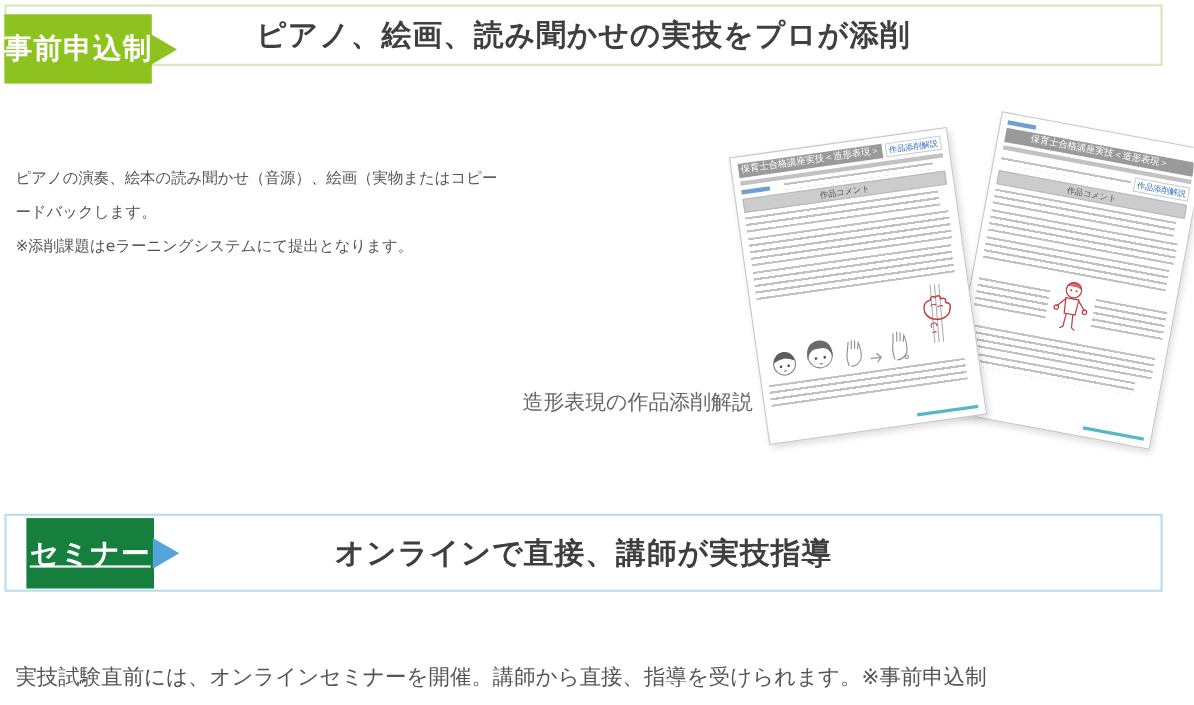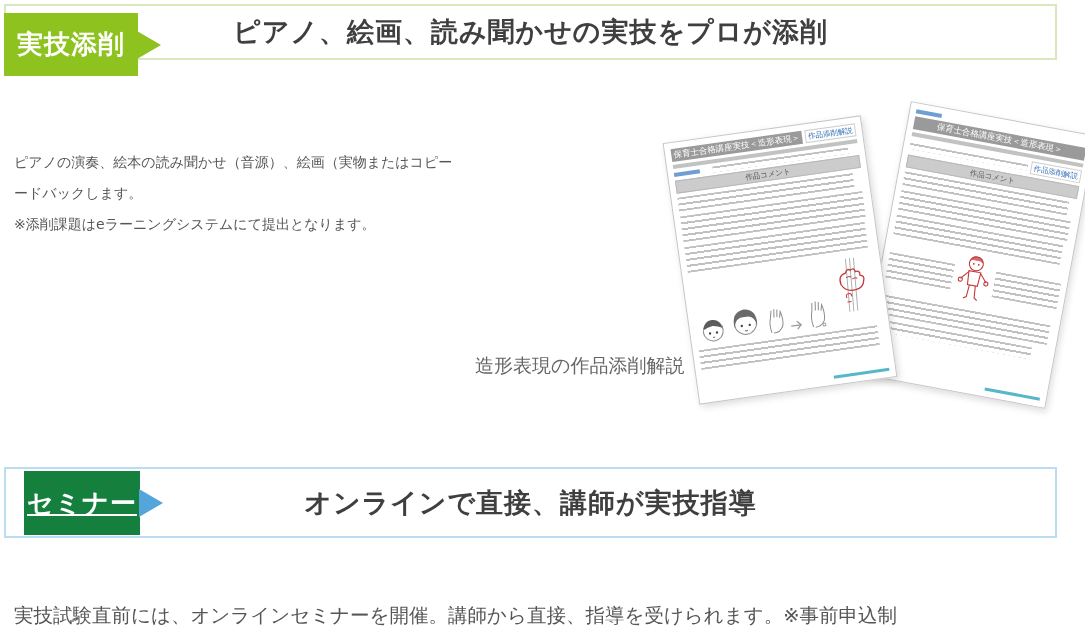--- a/index.html
+++ b/index.html
@@ -74,21 +74,21 @@
   .doc-footer{margin-top:auto;align-self:flex-end;width:56px;height:3px;background:#56b7c8;}
   svg{display:block;}
 </style>
 </head>
 <body>
 
 <div class="header-box" id="box-correction">
   <h2 class="header-title">ピアノ、絵画、読み聞かせの実技をプロが添削</h2>
 </div>
 <div class="badge" id="badge-correction">
-  <span>実技添削</span>
+  <span>事前申込制</span>
   <span class="badge-arrow"></span>
 </div>
 
 <div class="intro">
   <div>ピアノの演奏、絵本の読み聞かせ（音源）、絵画（実物またはコピー</div>
   <div>ードバックします。</div>
   <div>※添削課題はeラーニングシステムにて提出となります。</div>
 </div>
 
 <div class="doc" id="doc-right">

